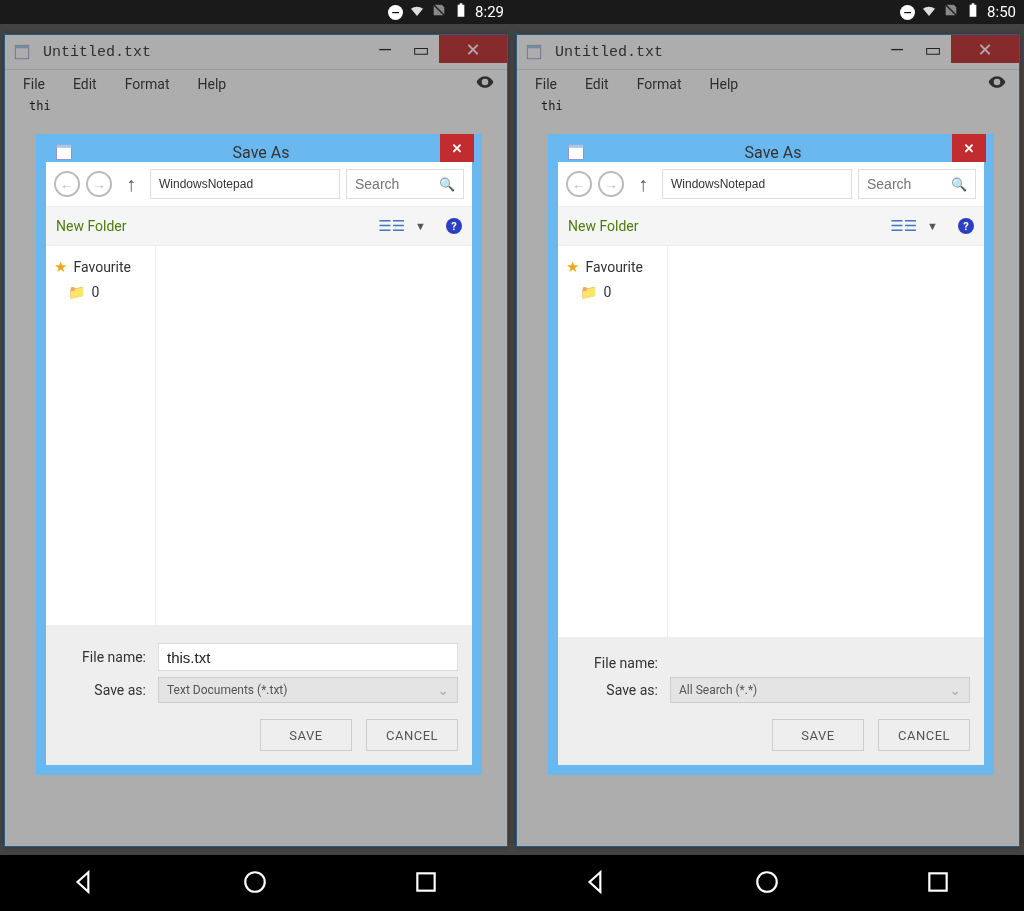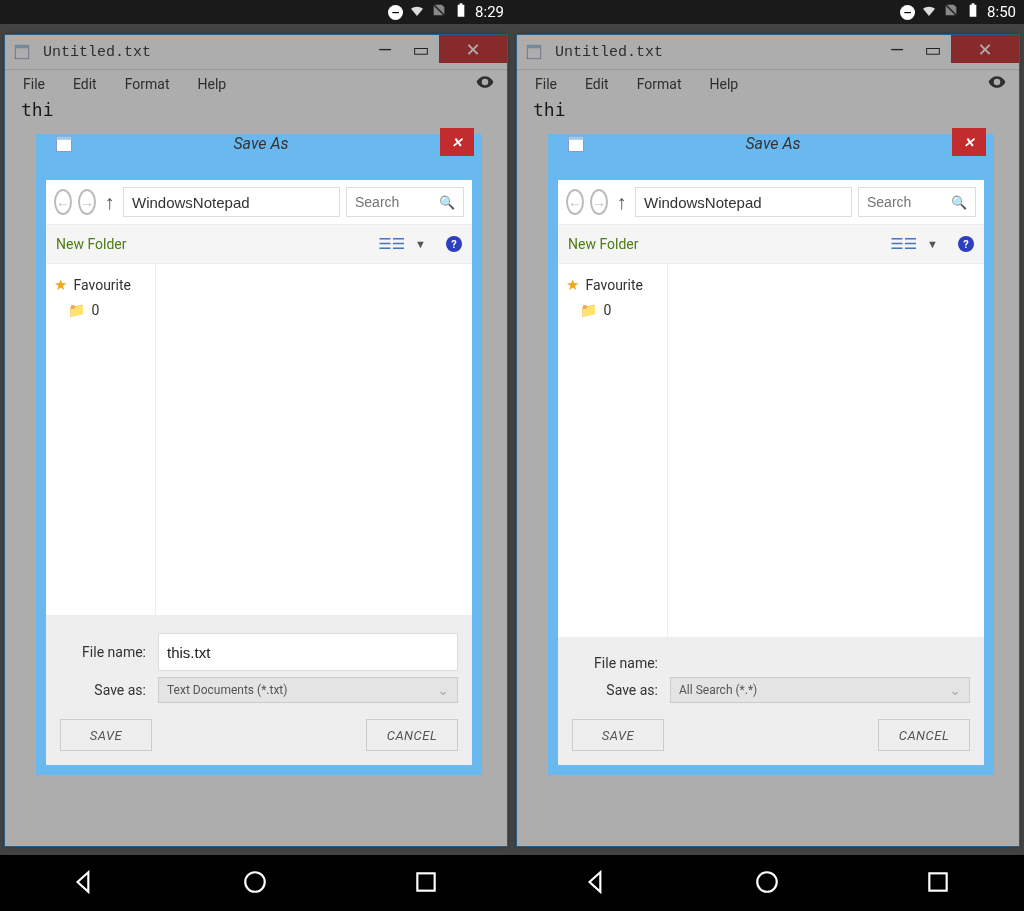--- a/index.html
+++ b/index.html
@@ -101,23 +101,23 @@
     padding: 2px 14px;
     font-size: 14px;
     color: #333;
   }
   .menubar .eye-icon {
     margin-left: auto;
     margin-right: 8px;
     color: #333;
   }
   .editor-content {
-    padding: 2px 16px;
+    padding: 2px 24px;
     font-family: monospace;
-    font-size: 18px;
+    font-size: 12px;
     color: #111;
   }
   
   .dimmer {
     position: absolute;
     inset: 0;
     background: rgba(40,40,40,0.38);
     pointer-events: none;
   }
   
@@ -128,25 +128,24 @@
     top: 110px;
     bottom: 80px;
     background: #fff;
     border: 10px solid #69b8ef;
     border-top-width: 0;
     display: flex;
     flex-direction: column;
   }
   .saveas-titlebar {
     background: #69b8ef;
-    height: 46px;
-    display: flex;
-    align-items: flex-start;
+    height: 28px;
+    display: flex;
+    align-items: flex-end;
     position: relative;
-    font-style: italic;
   }
   .saveas-titlebar .np-icon { width: 20px; height: 20px; margin: 0 8px; }
   .saveas-titlebar .saveas-title {
     flex: 1;
     text-align: center;
     font-size: 16px;
     color: #333;
   }
   .saveas-titlebar .saveas-close {
     width: 34px;
@@ -181,21 +180,21 @@
     width: 26px; height: 26px;
     display: flex; align-items: center; justify-content: center;
     color: #555;
     font-size: 20px;
   }
   .path-input {
     flex: 1;
     height: 30px;
     border: 1px solid #ddd;
     padding: 0 8px;
-    font-size: 15px;
+    font-size: 12px;
     color: #333;
     outline: none;
   }
   .search-input {
     width: 118px;
     height: 30px;
     border: 1px solid #ddd;
     padding: 0 8px;
     font-size: 14px;
     color: #999;
@@ -262,21 +261,21 @@
   }
   .form-row label {
     width: 98px;
     text-align: right;
     font-size: 14px;
     color: #333;
     padding-right: 12px;
   }
   .form-row input[type=text] {
     flex: 1;
-    height: 38px;
+    height: 28px;
     border: 1px solid #ddd;
     background: #fff;
     padding: 4px 8px;
     font-size: 15px;
     color: #222;
     outline: none;
   }
   .form-row .select {
     flex: 1;
     height: 26px;
@@ -290,23 +289,23 @@
     position: relative;
   }
   .form-row .select .chev {
     position: absolute;
     right: 8px;
     color: #aaa;
     font-size: 14px;
   }
   .dlg-buttons {
     display: flex;
-    justify-content: space-between;
+    justify-content: flex-end;
+    gap: 14px;
     margin-top: 16px;
-    font-style: italic;
   }
   .dlg-btn {
     width: 92px;
     height: 32px;
     background: #eee;
     border: 1px solid #ccc;
     font-size: 13px;
     letter-spacing: 0.5px;
     color: #555;
     display: flex;

